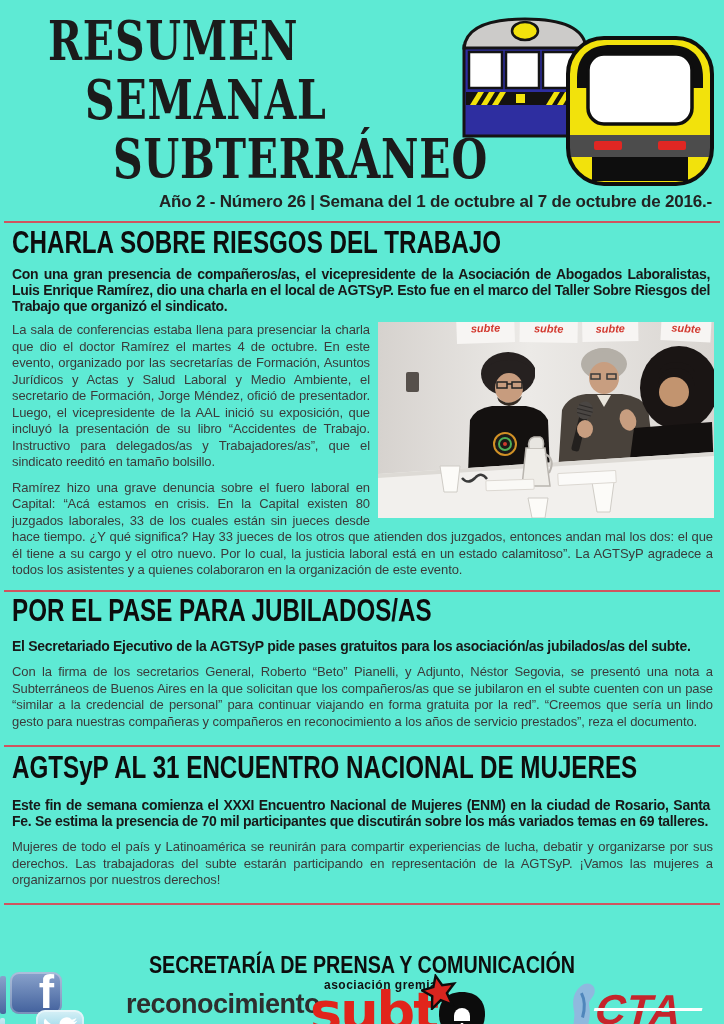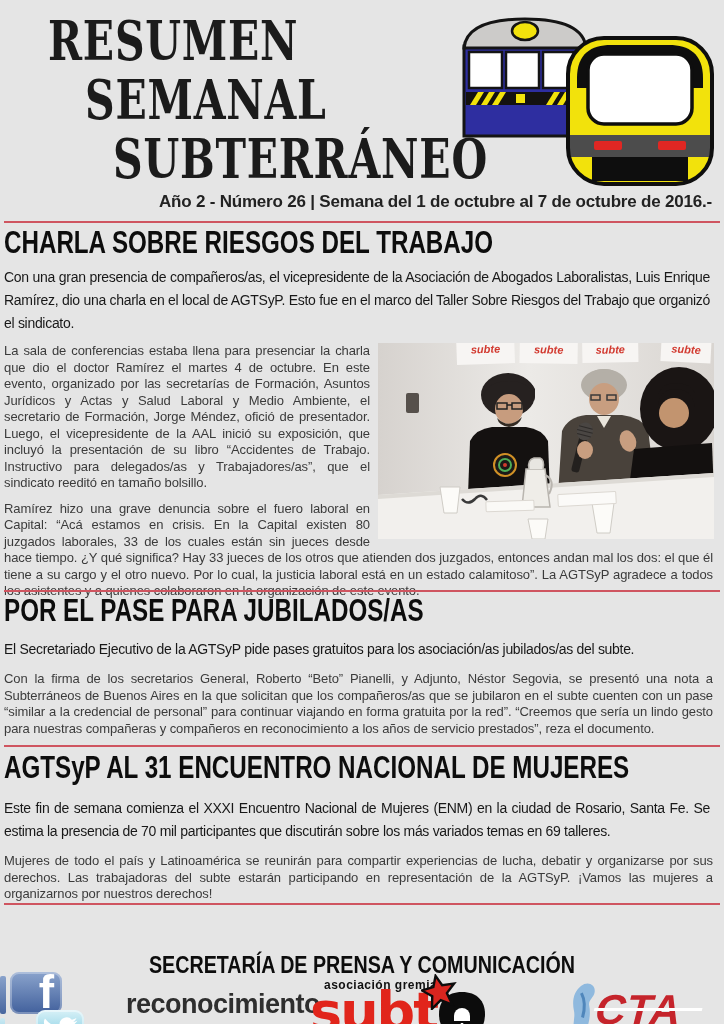--- a/index.html
+++ b/index.html
@@ -1,38 +1,38 @@
 <!DOCTYPE html>
 <html lang="es"><head>
 <meta charset="utf-8">
 <style>
   html,body{margin:0;padding:0;background:#888;}
-  .page{position:relative;width:724px;height:1024px;background:#e5e5e5;overflow:hidden;
+  .page{position:relative;width:724px;height:1024px;background:#5eead4;overflow:hidden;
         font-family:"Liberation Sans",sans-serif;-webkit-hyphens:auto;hyphens:auto;}
   
   .masthead{position:absolute;top:0;left:0;right:0;height:221px;}
   .mast-title{position:absolute;left:44px;top:12px;color:#1b1b1b;
               font-family:"DejaVu Serif",serif;font-weight:bold;}
   .mast-title .line{font-size:54px;line-height:59px;transform:scaleX(0.76);
                     transform-origin:left center;letter-spacing:1px;white-space:nowrap;}
   .t1{margin-left:4px}.t2{margin-left:41px}.t3{margin-left:69px}
   .issue{position:absolute;right:12px;top:192px;font-size:17px;font-weight:bold;color:#222;
          letter-spacing:-0.2px;white-space:nowrap;text-align:center;}
   .train{position:absolute;right:6px;top:8px;}
   
   .rule{position:absolute;left:4px;right:4px;height:2px;background:#cf5560;}
   .r1{top:221px}.r2{top:590px}.r3{top:745px}.r4{top:903px}
   
-  section{position:absolute;left:4px;right:10px;}
+  section{position:absolute;left:12px;right:10px;}
   .a1{top:226px}.a2{top:594px}.a3{top:751px}
   h2.headline{margin:0 0 6px 0;font-size:31px;line-height:34px;font-weight:bold;color:#0d0d0d;
               transform:scaleX(0.78);transform-origin:left center;white-space:nowrap;
               font-stretch:condensed;}
   .a2 h2.headline{margin-bottom:10px}.a3 h2.headline{margin-bottom:12px}
-  p.lead{margin:0 4px 8px 0;font-weight:normal;font-size:14px;line-height:23px;color:#181818;
+  p.lead{margin:0 4px 8px 0;font-weight:bold;font-size:14px;line-height:16px;color:#181818;
          text-align:justify;letter-spacing:-0.3px;font-stretch:condensed;}
   .a2 p.lead,.a3 p.lead{margin-bottom:10px}
   p.body{margin:0 1px 9px 0;font-size:13px;line-height:16.5px;color:#3b3b3b;text-align:justify;
          letter-spacing:-0.1px;font-stretch:condensed;}
   figure.photo{float:right;width:336px;height:196px;margin:0 0 6px 8px;padding:0;}
   
   .footer{position:absolute;left:0;right:0;top:944px;height:119px;}
   .foot-title{position:absolute;left:0;right:0;top:7px;text-align:center;font-size:24px;
               font-weight:bold;color:#0d0d0d;transform:scaleX(0.82);transform-origin:center;
               white-space:nowrap;}

